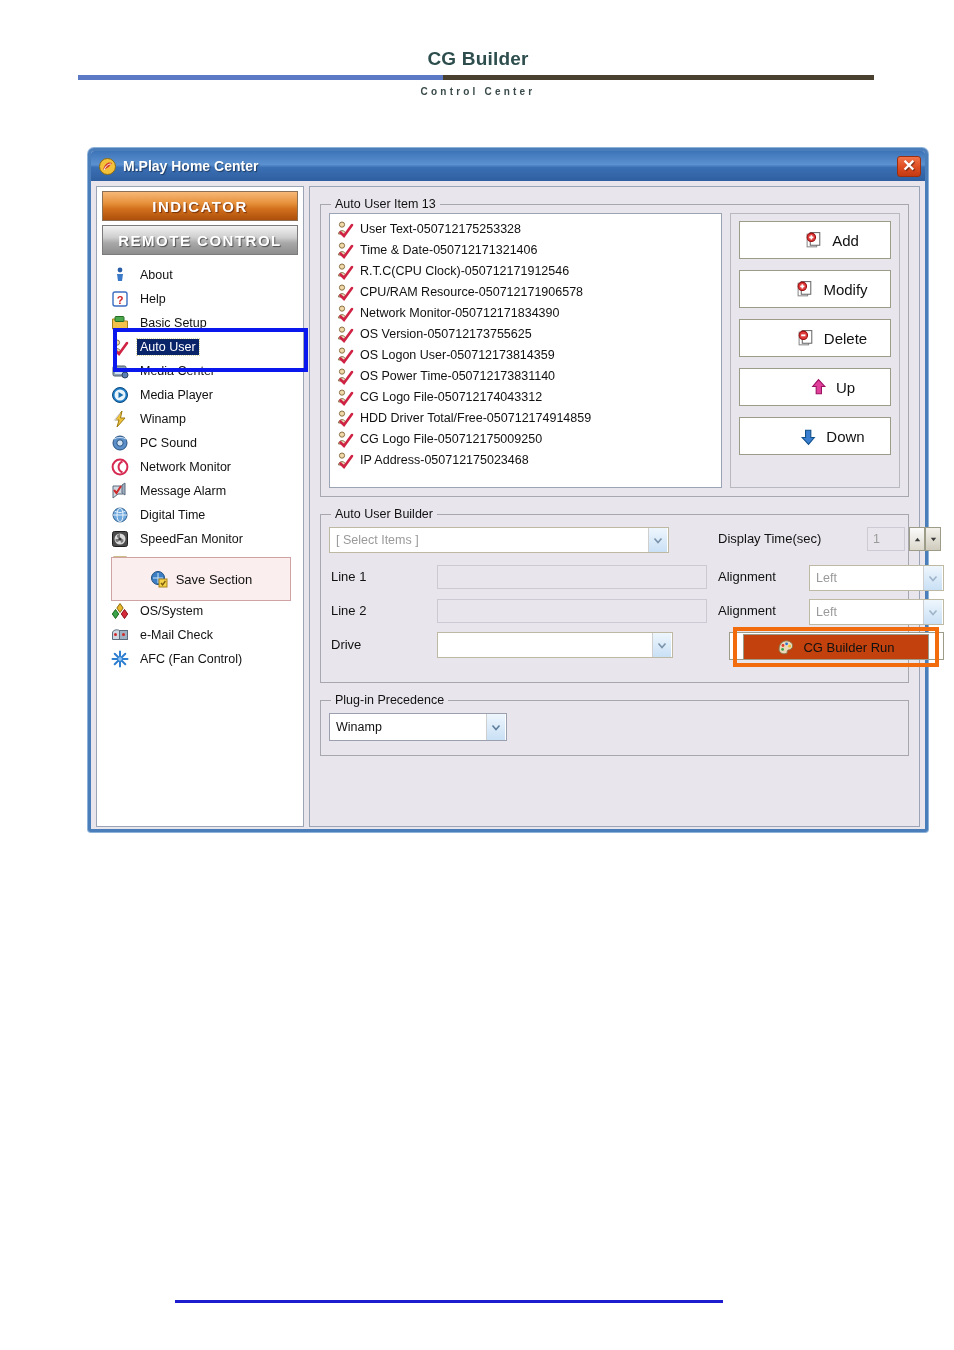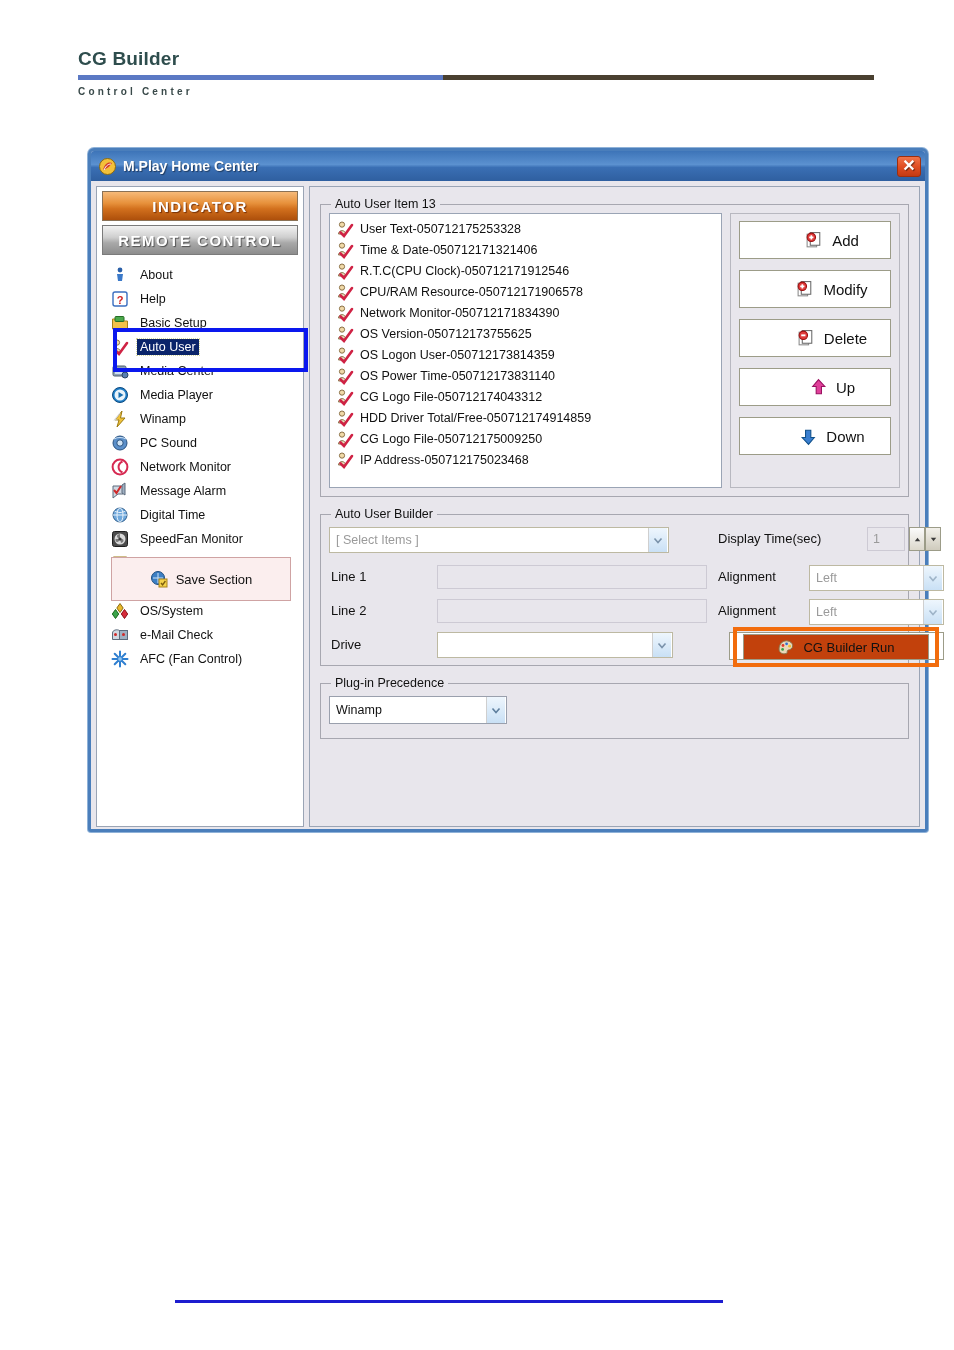--- a/index.html
+++ b/index.html
@@ -6,21 +6,21 @@
   html, body { margin:0; padding:0; }
   body {
     width:954px; height:1350px;
     background:#ffffff;
     font-family:"Liberation Sans", sans-serif;
     position:relative;
     overflow:hidden;
   }
 
   
-  #page-header { position:absolute; left:78px; top:48px; width:800px; }
+  #page-header { position:absolute; left:78px; top:48px; width:800px;text-align:center; }
   #brand-title {
     font-size:19px; font-weight:bold; color:#2e4d4d;
     letter-spacing:0.2px; line-height:22px;
   }
   #brand-rule { position:relative; height:5px; margin-top:5px; width:796px; }
   #brand-rule .bar-blue { position:absolute; left:0; top:0; height:5px; width:365px; background:#5b79c4; }
   #brand-rule .bar-dark { position:absolute; left:365px; top:0; height:5px; width:431px; background:#4a4030; }
   #brand-sub {
     margin-top:6px; font-size:10px; font-weight:bold; color:#3a4a4a;
     letter-spacing:3.2px;
@@ -136,21 +136,21 @@
     padding:7px 8px; display:flex; flex-direction:column; gap:11px;
   }
   .side-btn {
     height:38px; background:#ffffff; border:1px solid #9c9c88;
     display:flex; align-items:center; justify-content:center;
     font-size:15px; color:#111; cursor:pointer;padding-left:34px;
   }
   .side-btn .ico { width:19px; height:19px; margin-right:8px; }
 
   
-  #grp-builder { padding-bottom:3px; }
+  #grp-builder { padding-bottom:20px; }
   #builder-inner { position:relative; height:135px; }
   .fld-label { font-size:13px; color:#111; }
 
   .combo {
     background:#ffffff; border:1px solid #bdb9a2;
     display:flex; align-items:center; height:26px; font-size:12.5px;
     color:#111; padding-left:6px; cursor:pointer;
   }
   .combo.disabled { color:#9a9a9a; }
   .combo .txt { flex:1 1 auto; white-space:nowrap; overflow:hidden; }

